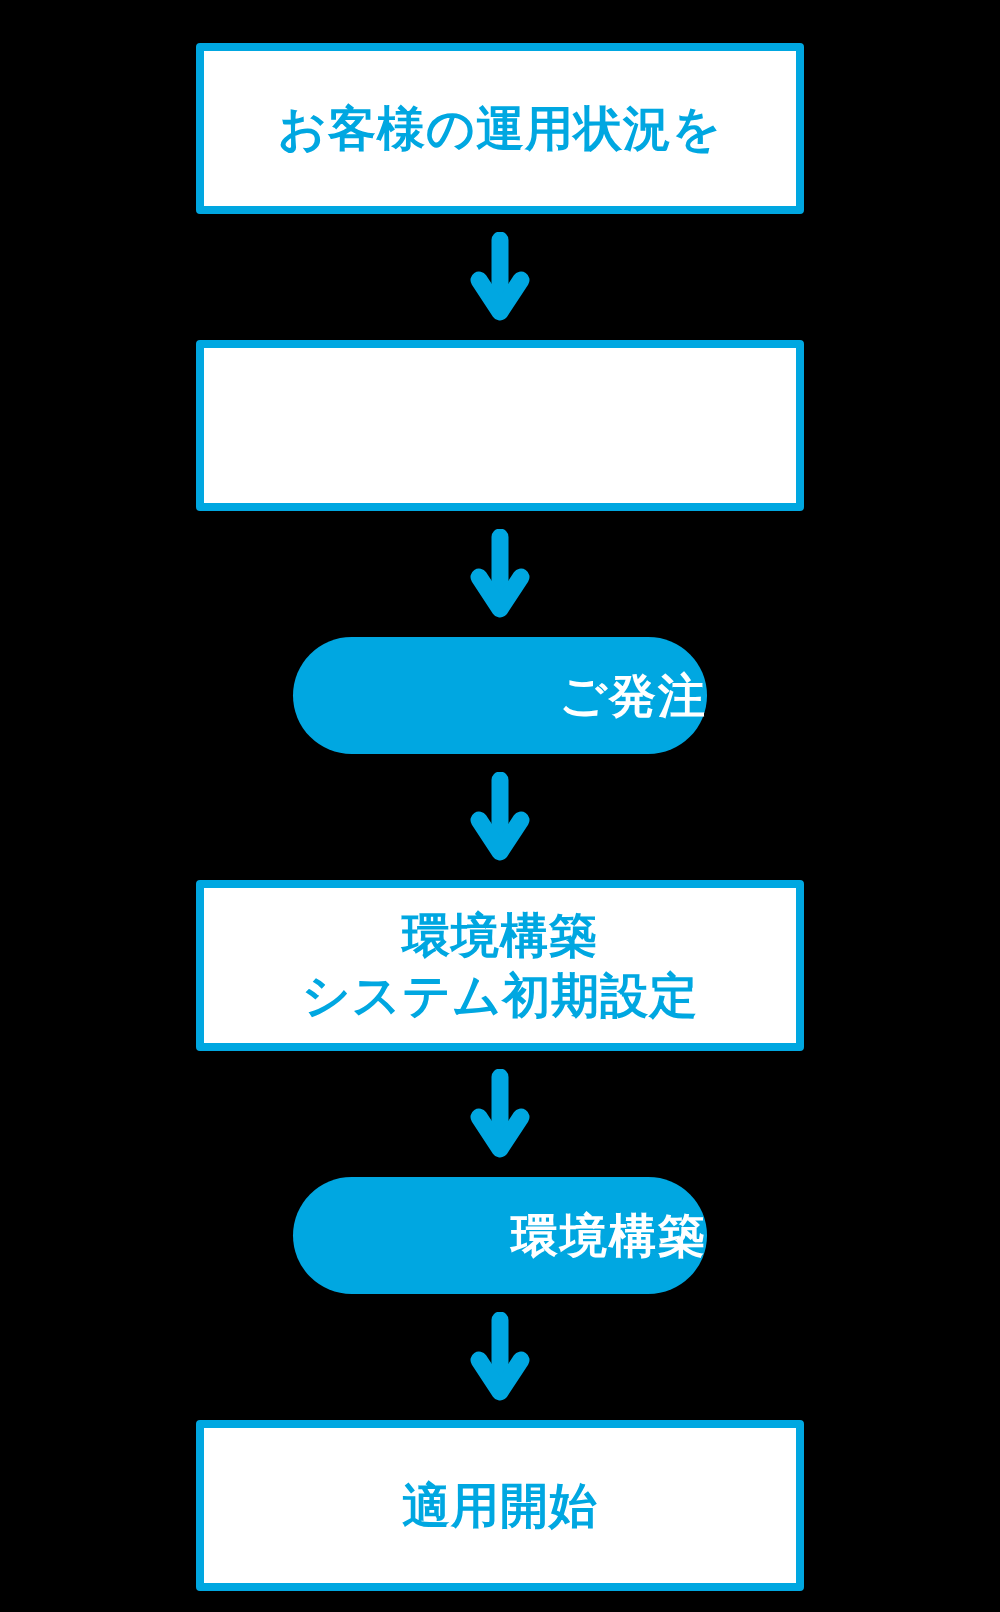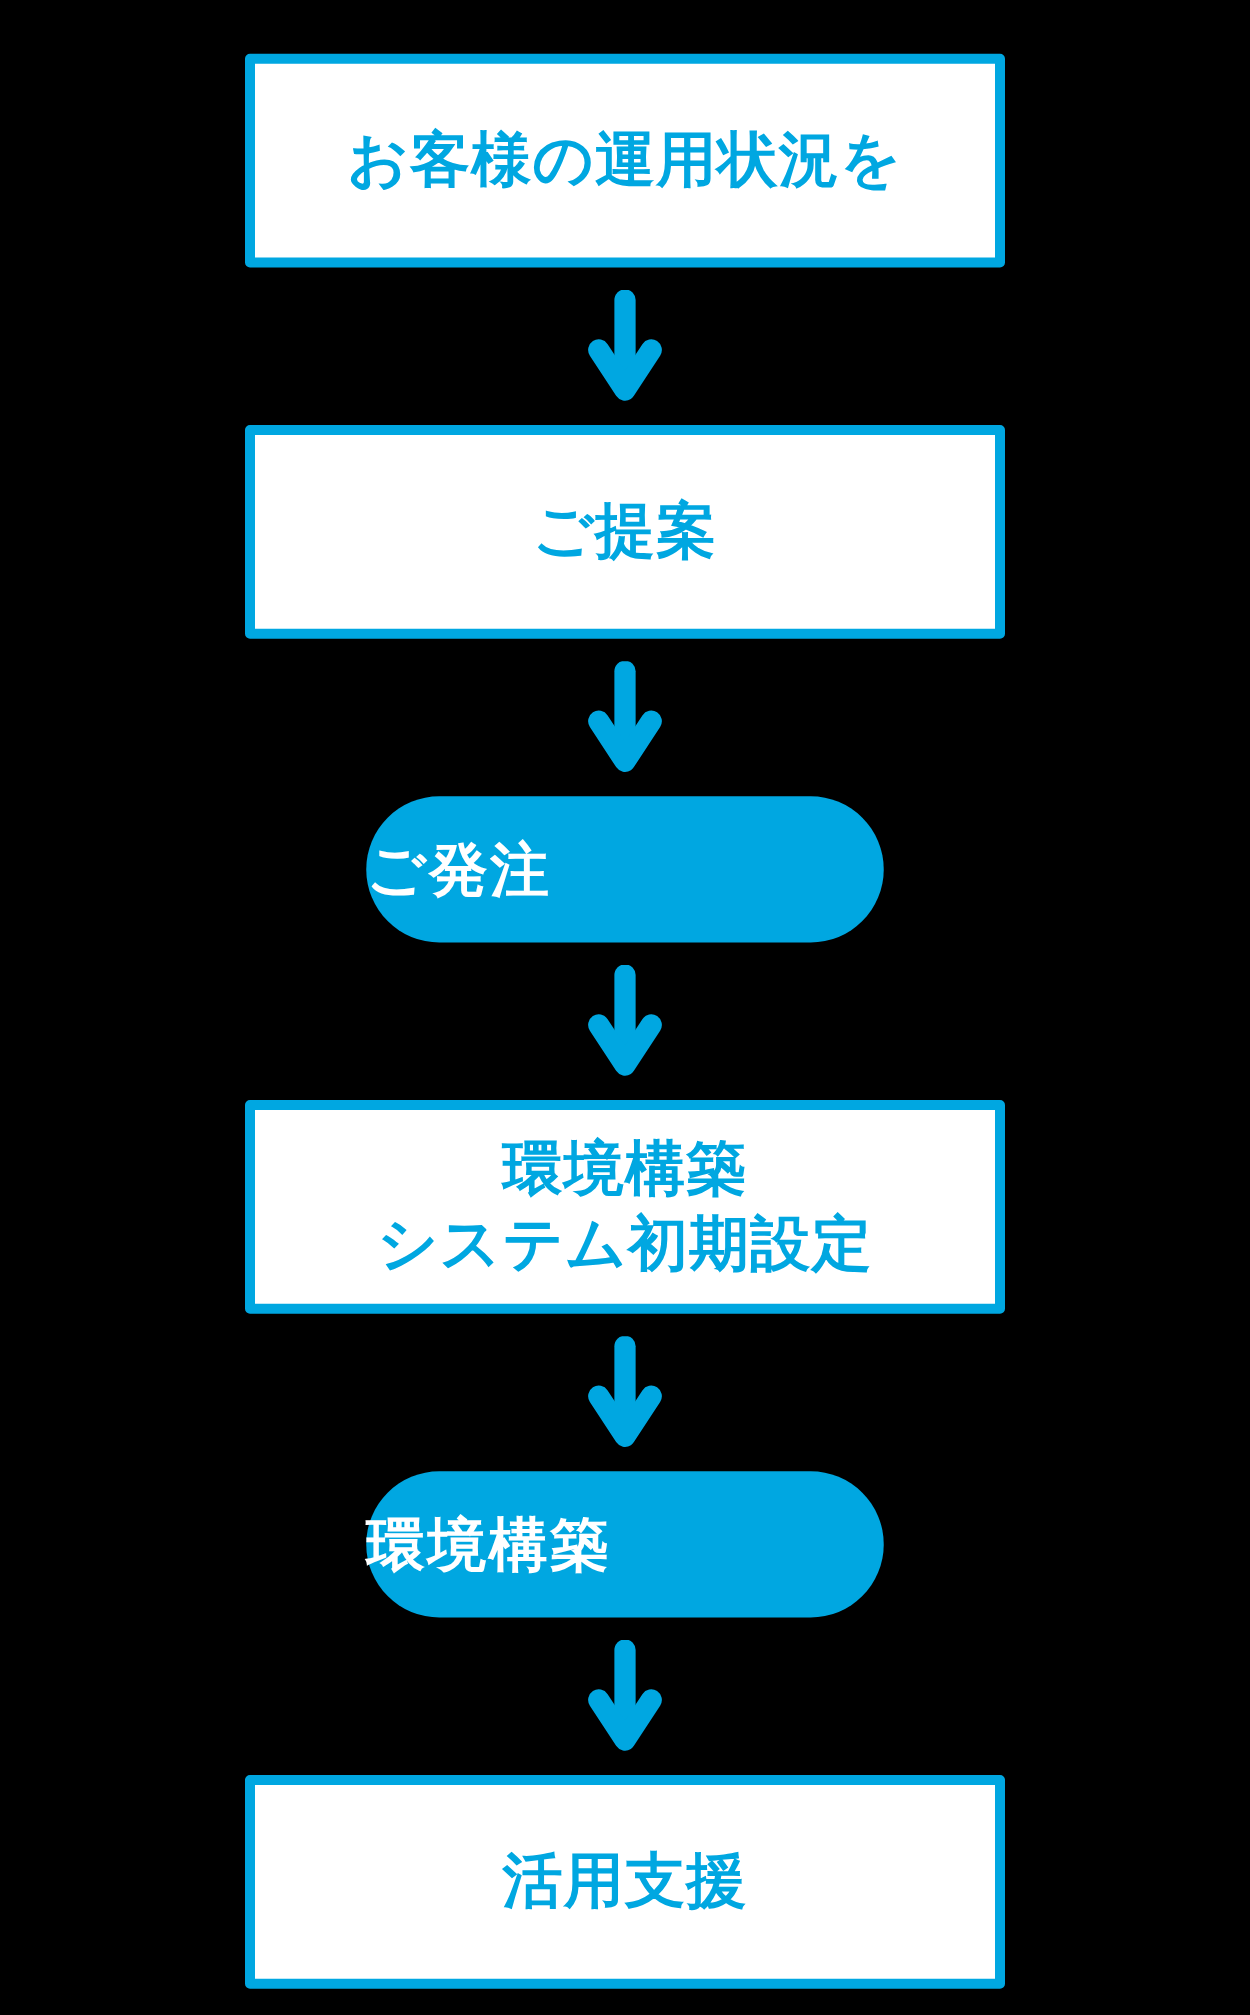--- a/index.html
+++ b/index.html
@@ -48,21 +48,21 @@
     line-height: 60px;
     letter-spacing: 1px;
     flex: none;
   }
   .step-pill {
     width: 414px;
     height: 117px;
     background: var(--accent);
     border-radius: 58.5px;
     display: flex;
-    justify-content: flex-start;
+    justify-content: flex-end;
     align-items: center;
     text-align: center;
     color: #FFFFFF;
     font-size: 47px;
     line-height: 1;
     letter-spacing: 2px;
     flex: none;
   }
   .arrow {
     width: 62px;
@@ -88,21 +88,20 @@
     </div>
 
     <div class="arrow">
       <svg viewBox="0 0 62 90" xmlns="http://www.w3.org/2000/svg" aria-hidden="true">
         <path d="M31 8 V69" fill="none" stroke="currentColor" stroke-width="17" stroke-linecap="round"></path>
         <path d="M10 48 L31 80 L52 48" fill="none" stroke="currentColor" stroke-width="17" stroke-linecap="round" stroke-linejoin="round"></path>
       </svg>
     </div>
 
     <div class="step-box">
-      <span>ご提案</span>
     </div>
 
     <div class="arrow">
       <svg viewBox="0 0 62 90" xmlns="http://www.w3.org/2000/svg" aria-hidden="true">
         <path d="M31 8 V69" fill="none" stroke="currentColor" stroke-width="17" stroke-linecap="round"></path>
         <path d="M10 48 L31 80 L52 48" fill="none" stroke="currentColor" stroke-width="17" stroke-linecap="round" stroke-linejoin="round"></path>
       </svg>
     </div>
 
     <div class="step-pill">
@@ -133,17 +132,17 @@
     </div>
 
     <div class="arrow">
       <svg viewBox="0 0 62 90" xmlns="http://www.w3.org/2000/svg" aria-hidden="true">
         <path d="M31 8 V69" fill="none" stroke="currentColor" stroke-width="17" stroke-linecap="round"></path>
         <path d="M10 48 L31 80 L52 48" fill="none" stroke="currentColor" stroke-width="17" stroke-linecap="round" stroke-linejoin="round"></path>
       </svg>
     </div>
 
     <div class="step-box">
-      <span>活用支援</span>
+      <span>適用開始</span>
     </div>
 
   </div>
 </div>
 
 </body></html>

